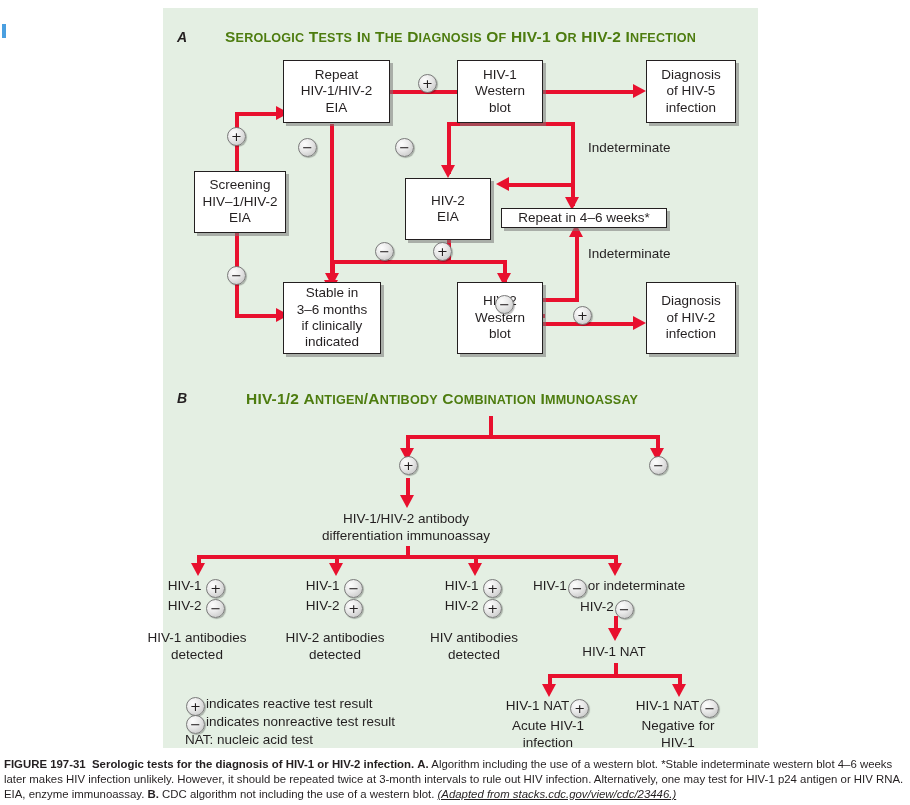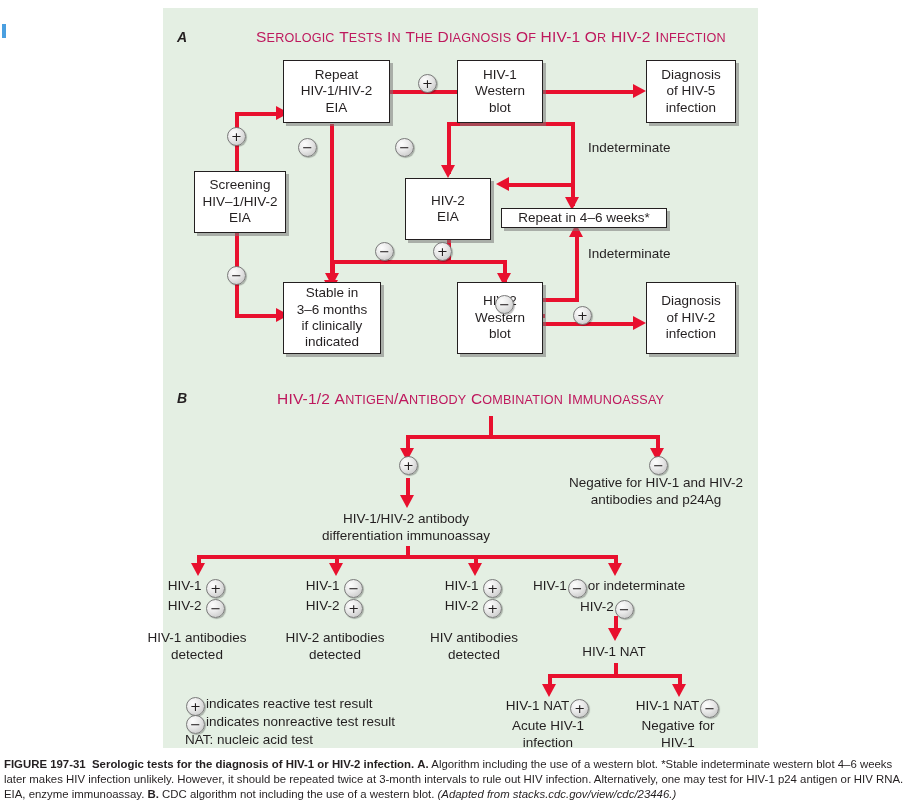--- a/index.html
+++ b/index.html
@@ -16,24 +16,23 @@
     background:#4a9fe0;
   }
   
   #panel{
     position:absolute;left:163px;top:8px;width:595px;height:740px;
     background:#e4efe3;
   }
   
   .abs{position:absolute;}
   .ttl{
-    font-weight:normal;color:#be185d;
+    font-weight:bold;color:#4d7c0f;
     letter-spacing:.2px;
     white-space:nowrap;
-    margin-left:31px;
   }
   .panel-letter{
     font-style:italic;font-weight:bold;font-size:14px;color:#231f20;
   }
   
   .sc{font-size:15.5px;}
   .sc .u{font-size:15.5px;}
   .sc .l{font-size:12.6px;}
   
   .box{
@@ -77,21 +76,21 @@
   .lbl{position:absolute;font-size:13.5px;line-height:1.25;color:#231f20;white-space:nowrap;z-index:6;}
   .lbl.ctr{text-align:center;}
   
   #caption{
     position:absolute;left:4px;top:757px;width:902px;
     font-family:"Liberation Sans","DejaVu Sans",sans-serif;
     font-size:11.4px;line-height:1.32;color:#231f20;
     text-align:left;
   }
   #caption b{font-weight:bold;}
-  #caption i{font-style:italic;}
+  #caption i{font-style:italic;text-decoration:underline;}
   .cap-fig{font-weight:bold;}
 </style>
 </head>
 <body>
 
 <div class="edge-mark"></div>
 
 <div id="panel">
 
   <div class="abs panel-letter" style="left:14px;top:21px;">A</div>
@@ -257,24 +256,20 @@
   <div class="ln lnv" style="left:493px;top:427px;height:20px;"></div>
   <div class="ar ar-d" style="left:487px;top:440px;"></div>
 
   <div class="badge" style="left:236px;top:448px;">
       <i>+</i>
     </div>
   <div class="badge" style="left:486px;top:448px;">
       <i>−</i>
     </div>
 
-  <div class="lbl ctr" style="left:398px;top:467px;width:190px;">
-    <span>Negative for HIV-1 and HIV-2</span><br>
-    <span>antibodies and p24Ag</span>
-  </div>
 
   <div class="ln lnv" style="left:243px;top:470px;height:24px;"></div>
   <div class="ar ar-d" style="left:237px;top:487px;"></div>
 
   <div class="lbl ctr" style="left:153px;top:503px;width:180px;">
     <span>HIV-1/HIV-2 antibody</span><br>
     <span>differentiation immunoassay</span>
   </div>
 
   <div class="ln lnv" style="left:243px;top:538px;height:12px;"></div>

